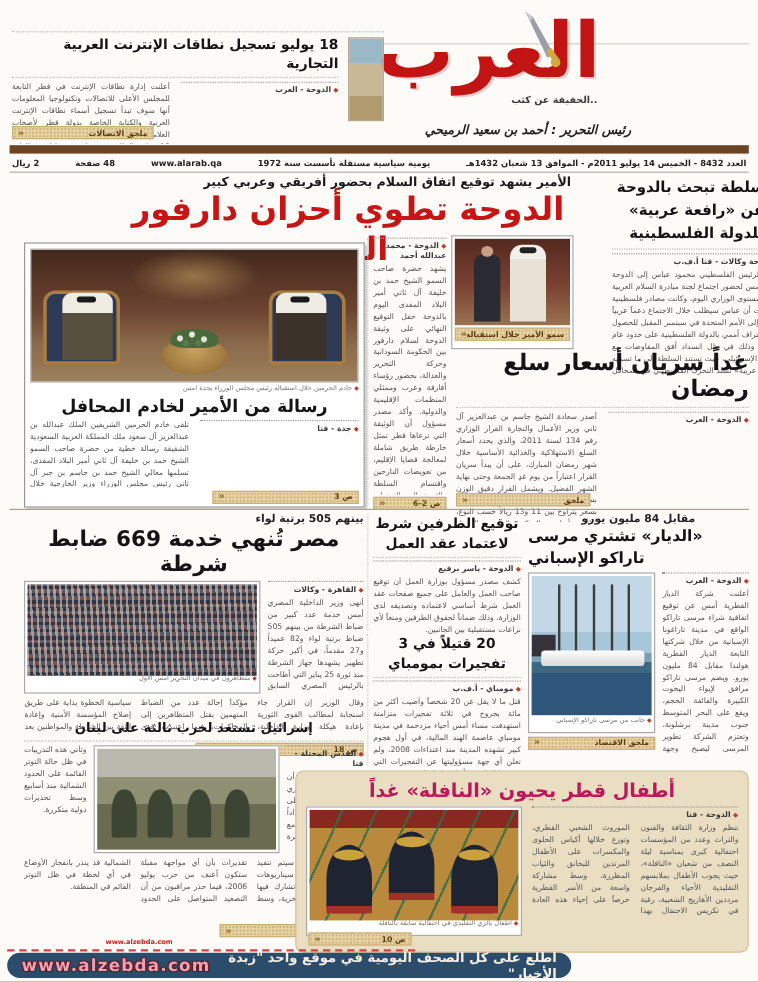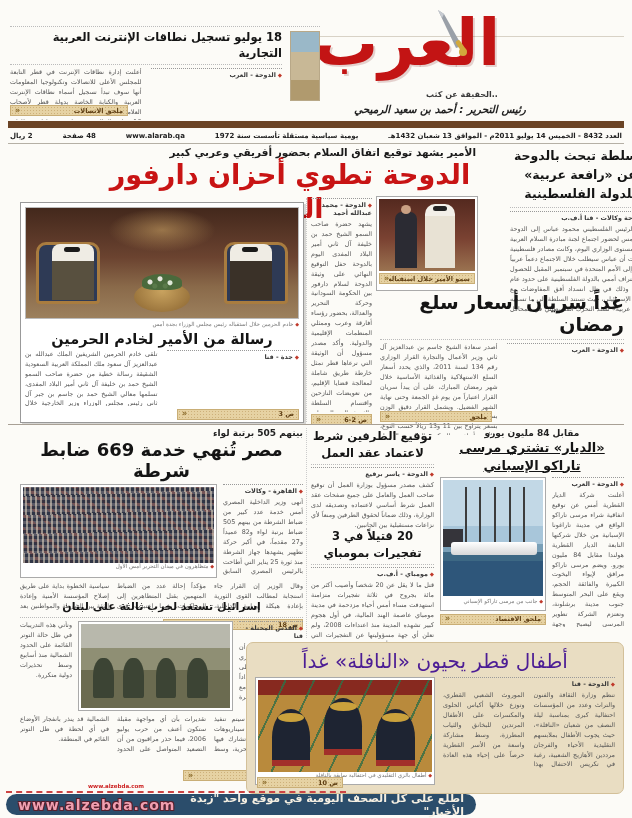--- a/index.html
+++ b/index.html
@@ -8,21 +8,21 @@
         font-family:"DejaVu Sans",sans-serif;direction:rtl;overflow:hidden;}
   .abs{position:absolute;}
 
   
   #masthead{right:8px;top:6px;width:310px;height:112px;}
   #masthead .rule{position:absolute;top:30px;left:0;right:0;border-top:1px solid #d8d2c6;}
   #logo{position:absolute;top:-4px;left:0;right:0;text-align:left;font-size:64px;font-weight:bold;
         color:#c31414;line-height:1.3;letter-spacing:-2px;
         text-shadow:2px 2px 0 rgba(120,20,20,.18);}
   #sword{position:absolute;left:118px;top:2px;}
-  #tagline{position:absolute;left:112px;top:84px;font-size:8px;font-weight:bold;color:#3a3a3a;}
+  #tagline{position:absolute;left:112px;top:73px;font-size:8px;font-weight:bold;color:#3a3a3a;}
   #editor{position:absolute;left:40px;top:97px;width:230px;text-align:left;
           font-size:10.5px;font-weight:bold;font-style:italic;color:#222;}
 
   
   #brief{left:10px;top:26px;width:310px;height:92px;border-top:1px dotted #bbb;padding-top:3px;}
   #brief .stamp{position:absolute;left:auto;right:0;top:4px;width:30px;height:70px;
         border:1px solid #b8a888;background:linear-gradient(180deg,#9ab8c8 0 30%,#c8b896 30% 70%,#b09a6e 70% 100%);}
   #brief .inner{margin-right:38px;}
   #brief h1{font-size:11.5px;font-weight:bold;color:#151515;text-align:right;line-height:1.35;
             border-bottom:1px dotted #bbb;padding-bottom:3px;margin-bottom:3px;}
@@ -131,21 +131,21 @@
 
   #mod-contracts{left:306px;top:428px;width:128px;height:97px;border-left:1px dotted #ccc;padding-left:4px;}
   #mod-contracts h2,#mod-mumbai h2{font-size:11.5px;font-weight:bold;color:#141414;text-align:center;
       line-height:1.45;border-bottom:1px dotted #bbb;padding-bottom:3px;margin-bottom:2px;}
   #mod-contracts .bt{height:56px;}
   #mod-mumbai{left:306px;top:528px;width:128px;height:110px;border-left:1px dotted #ccc;padding-left:4px;}
   #mod-mumbai .bt{height:66px;}
 
   #mod-diar{left:440px;top:428px;width:184px;height:212px;}
   #mod-diar .kick{font-size:9px;font-weight:bold;color:#222;text-align:center;}
-  #mod-diar h2{font-size:13px;font-weight:bold;color:#141414;text-align:center;line-height:1.35;margin:1px 0 3px;text-decoration:underline;}
+  #mod-diar h2{font-size:13px;font-weight:bold;color:#141414;text-align:left;line-height:1.35;margin:1px 0 3px;}
   #mod-diar .row{display:flex;gap:6px;height:152px;}
   #mod-diar .side{width:72px;}
   #mod-diar .side .bt{height:136px;}
   #mod-diar .ph{flex:1;}
   #scene-marina{position:relative;height:116px;overflow:hidden;
       background:linear-gradient(180deg,#c2d8e6 0 40%,#a8c6da 40% 55%,#7aa0b8 55% 62%,#3d6884 62% 70%,#2e567a 70% 100%);}
   #scene-marina .mast{position:absolute;top:6%;width:2px;height:50%;background:#3d3d3d;}
   #scene-marina .hull{position:absolute;left:8%;right:6%;top:53%;height:12%;
       background:linear-gradient(#ffffff,#d8d8d8);border-radius:3px;}
   #scene-marina .pier{position:absolute;left:0;top:42%;width:20%;height:16%;background:#35343a;}
@@ -164,21 +164,21 @@
   #mod-israel .ph{flex:1;}
   #scene-soldiers{position:relative;height:84px;overflow:hidden;
       background:linear-gradient(180deg,#b8b8ac 0 28%,#8f8f74 28% 55%,#6b6b50 55% 100%);}
   #scene-soldiers .sol{position:absolute;bottom:12%;width:14%;height:48%;background:#3c4434;
       border-radius:45% 45% 8% 8%;}
   #mod-israel .cols3{height:52px;margin-top:4px;}
   #mod-israel .tag{width:120px;margin-top:3px;}
 
   #mod-children{left:246px;top:642px;width:378px;height:152px;background:#e9ddc2;
       border:1px solid #d3c099;border-radius:7px;padding:6px 8px;}
-  #mod-children h2{font-size:20px;font-weight:normal;color:#4c1d95;text-align:center;margin-bottom:4px;}
+  #mod-children h2{font-size:16px;font-weight:bold;color:#be185d;text-align:center;margin-bottom:4px;}
   #mod-children .row{display:flex;gap:8px;height:108px;}
   #mod-children .side{width:172px;}
   #mod-children .side .cols2{height:88px;}
   #mod-children .ph{flex:1;}
   #scene-children{position:relative;height:92px;overflow:hidden;
       background-image:repeating-linear-gradient(115deg,transparent 0 24px,rgba(50,110,70,.8) 24px 26px),
                        linear-gradient(180deg,#87291f 0 16%,#b98a3c 16% 100%);}
   .kid{position:absolute;bottom:6%;width:22%;height:62%;background:#1e2432;border-radius:50% 50% 12% 12%;}
   .kid::before{content:"";position:absolute;top:6%;left:15%;right:15%;height:16%;
       background:#caa13c;border-radius:50%;}
@@ -270,21 +270,21 @@
     <div id="scene-leaders">
       <div class="glow"></div>
       <div class="chair r"></div>
       <div class="chair l"></div>
       <div class="leader r"></div>
       <div class="leader l"></div>
       <div class="table"></div>
       <div class="flowers"></div>
     </div>
     <div class="cap">خادم الحرمين خلال استقباله رئيس مجلس الوزراء بجدة أمس</div>
-    <h2>رسالة من الأمير لخادم الحرمين</h2>
+    <h2>رسالة من الأمير لخادم المحافل</h2>
     <div class="cols2">
       <div class="dl">جدة - قنا</div>
       <div class="bt">تلقى خادم الحرمين الشريفين الملك عبدالله بن عبدالعزيز آل سعود ملك المملكة العربية السعودية الشقيقة رسالة خطية من حضرة صاحب السمو الشيخ حمد بن خليفة آل ثاني أمير البلاد المفدى، تسلمها معالي الشيخ حمد بن جاسم بن جبر آل ثاني رئيس مجلس الوزراء وزير الخارجية خلال استقباله بجدة أمس. واستعرضت المقابلة العلاقات الثنائية القائمة بين البلدين الشقيقين وسبل دعمها وتطويرها في المجالات كافة، إضافة إلى تطورات الأوضاع على الساحتين الإقليمية والدولية، بحضور عدد من أصحاب السعادة الشيوخ والوزراء.</div>
     </div>
     <div class="tag">
       <span>ص 3</span>
       <span class="arrows">«</span>
     </div>
   </div>
 

